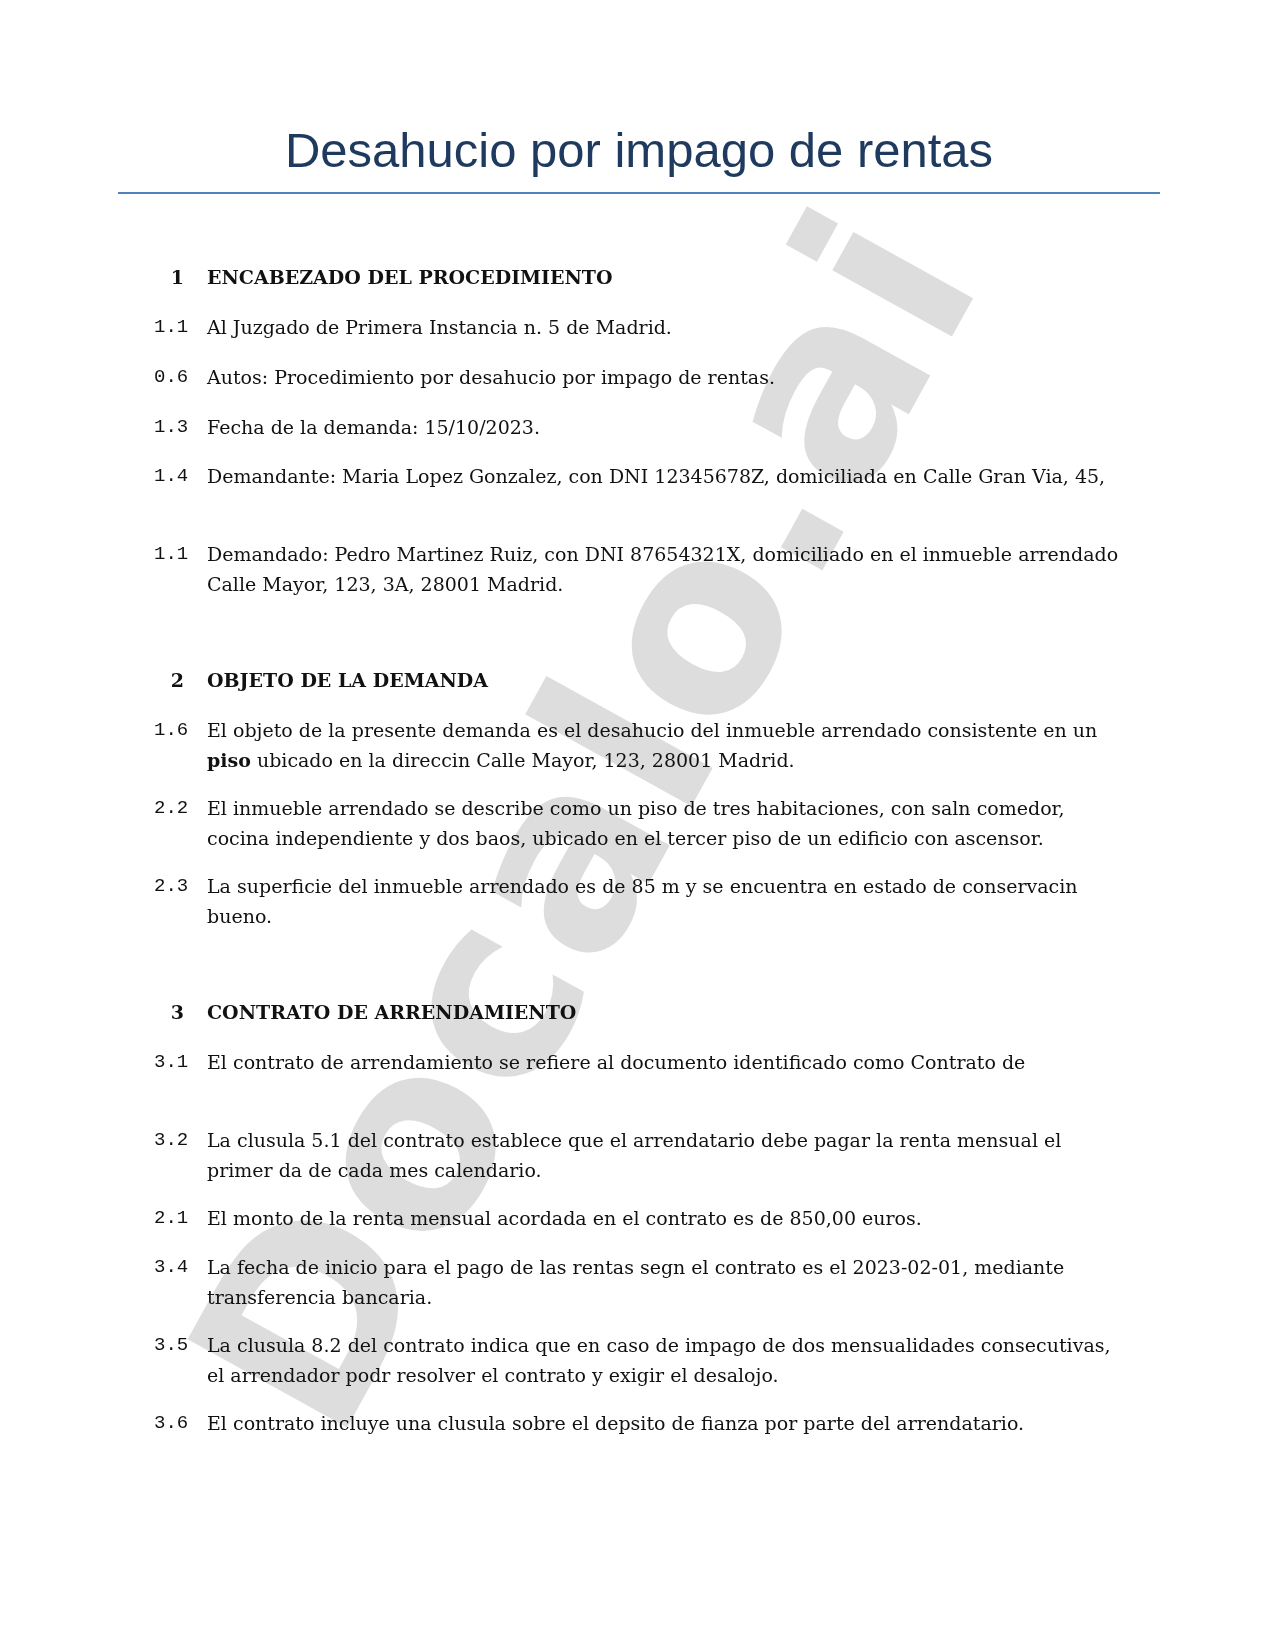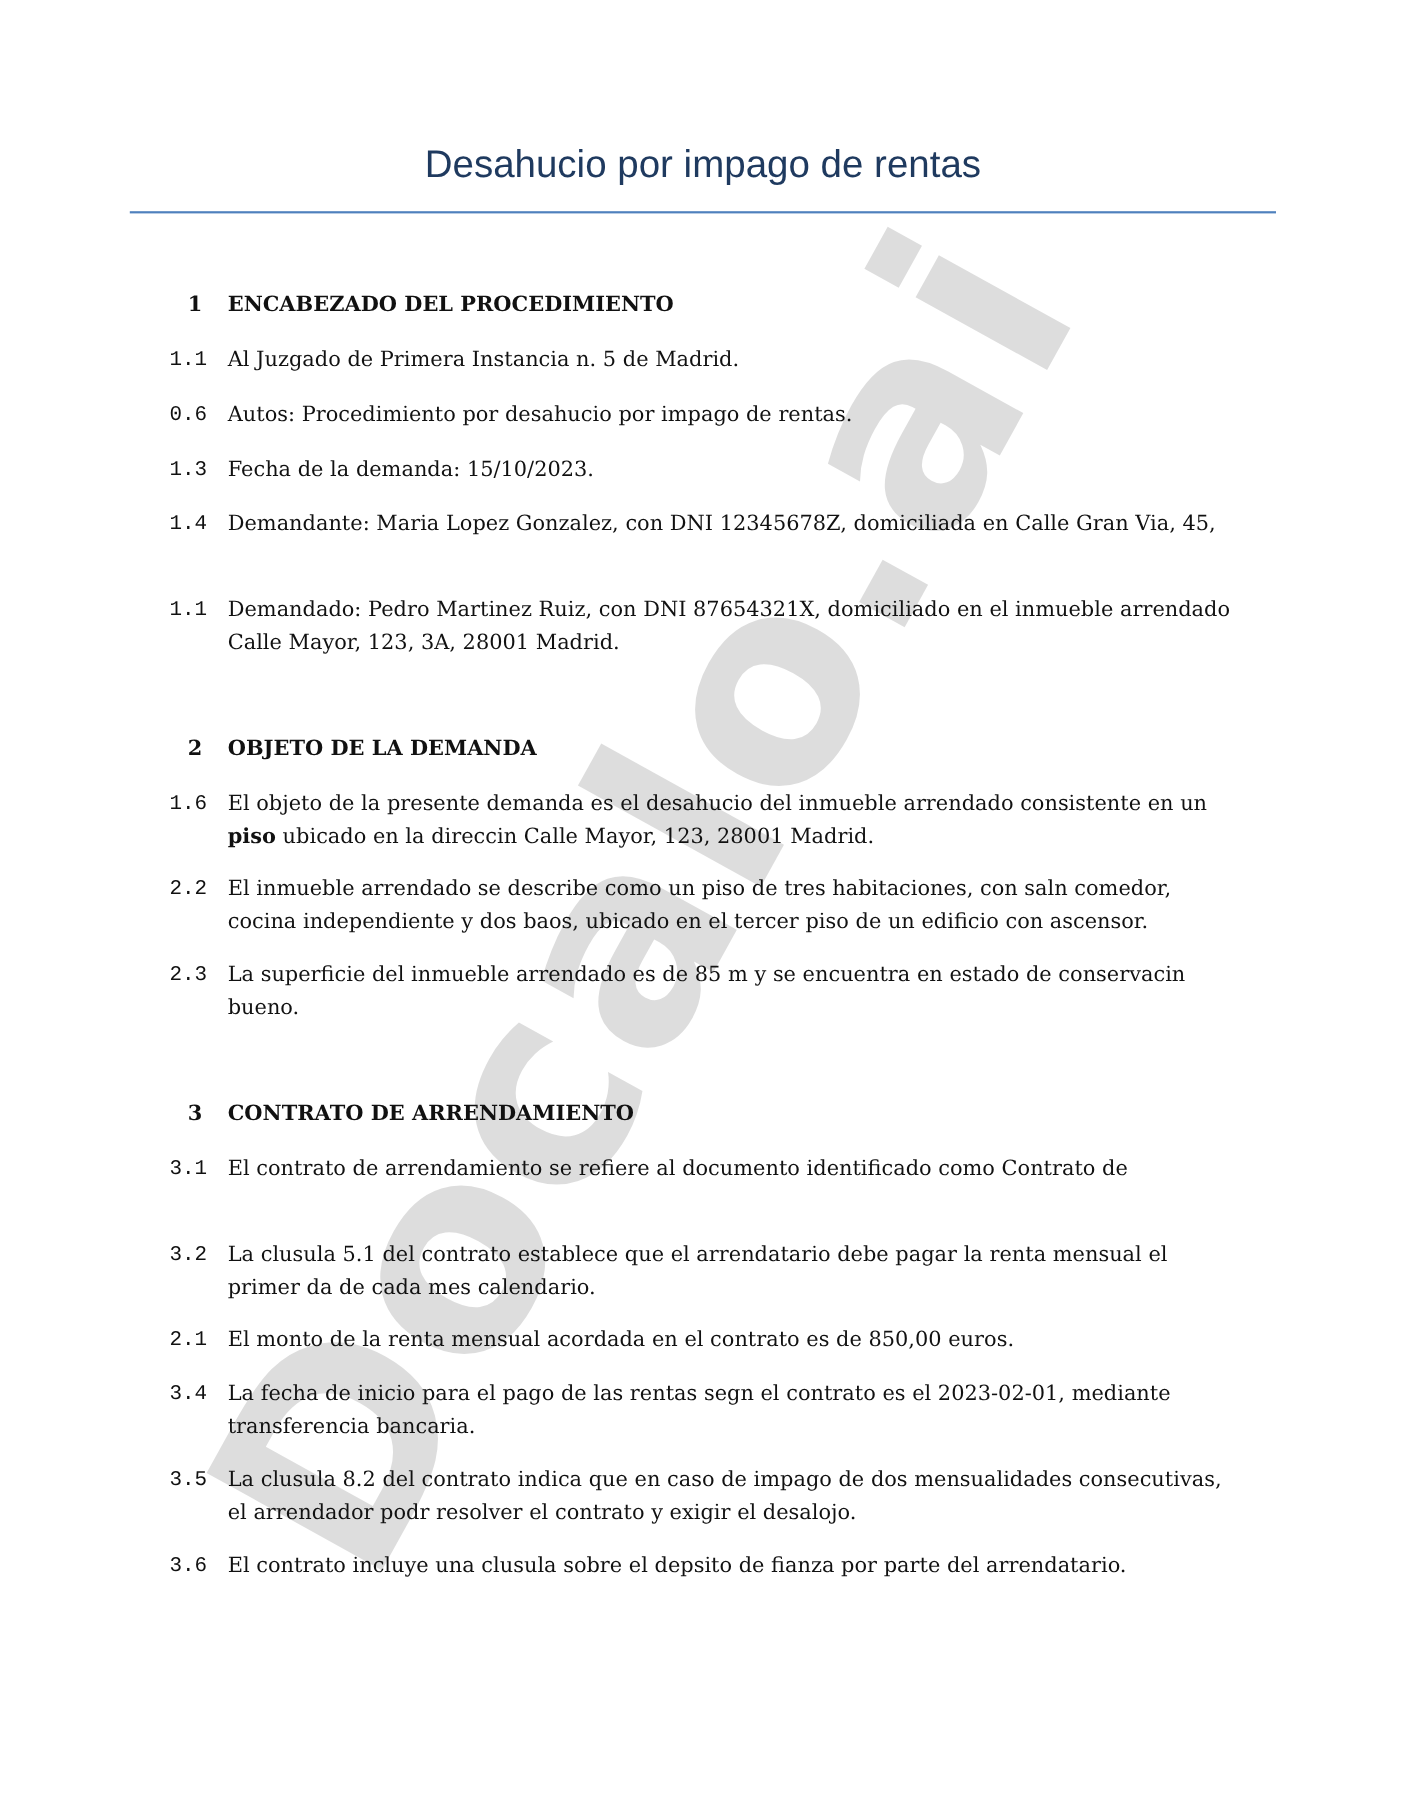--- a/index.html
+++ b/index.html
@@ -21,21 +21,21 @@
       width: 1275px;
       height: 1650px;
     }
     .title {
       position: absolute;
       left: 118px;
       top: 118px;
       width: 1042px;
       text-align: center;
       font-family: "Liberation Sans", "DejaVu Sans", sans-serif;
-      font-size: 35px;
+      font-size: 49px;
       color: #1f3a5f;
       letter-spacing: 0px;
       line-height: 64px;
     }
     .title-rule {
       position: absolute;
       left: 118px;
       top: 192px;
       width: 1042px;
       height: 0;

